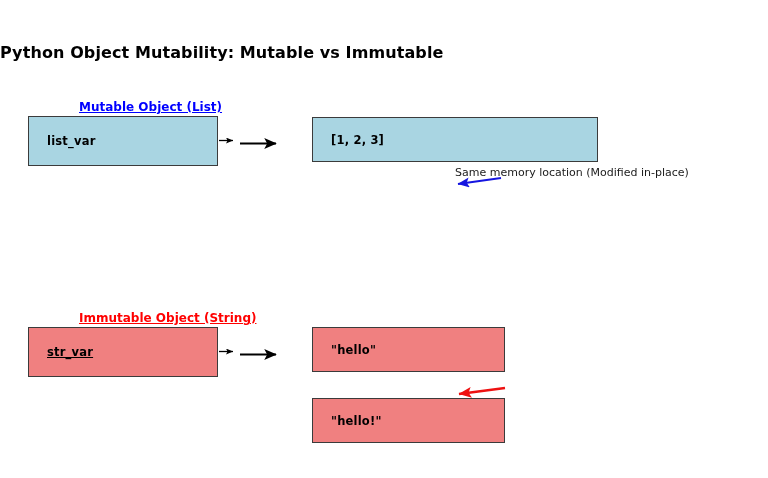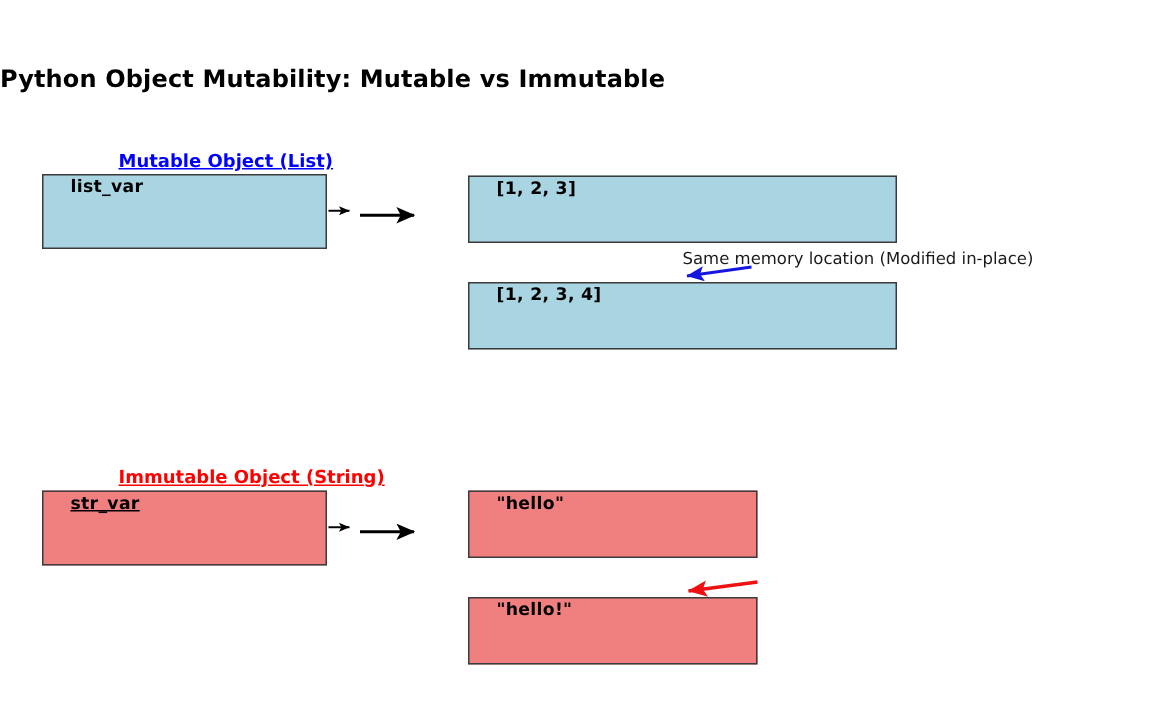--- a/index.html
+++ b/index.html
@@ -47,21 +47,21 @@
   .caption-immutable {
     left: 79px; top: 311px;
     color: #ff0000;
   }
 
   
   .obox {
     position: absolute;
     border: 1.6px solid #3b3b3b;
     display: flex;
-    align-items: flex-start;
+    align-items: center;
   }
   .obox .obox-label {
     font-size: 11.5px;
     font-weight: bold;
     color: #000000;
     padding-left: 18px;
     white-space: nowrap;
     letter-spacing: 0.2px;
   }
   .box-blue { background: #ackground; }
@@ -106,23 +106,20 @@
   <div class="section-caption caption-mutable">Mutable Object (List)</div>
 
   <div class="obox box-blue box-list-var">
     <span class="obox-label">list_var</span>
   </div>
 
   <div class="obox box-blue box-list-a">
     <span class="obox-label">[1, 2, 3]</span>
   </div>
 
-  <div class="obox box-blue box-list-b">
-    <span class="obox-label">[1, 2, 3, 4]</span>
-  </div>
 
   <div class="annot annot-mutable">Same memory location (Modified in-place)</div>
 
   <div class="section-caption caption-immutable">Immutable Object (String)</div>
 
   <div class="obox box-red box-str-var">
     <span class="obox-label">str_var</span>
   </div>
 
   <div class="obox box-red box-str-a">

